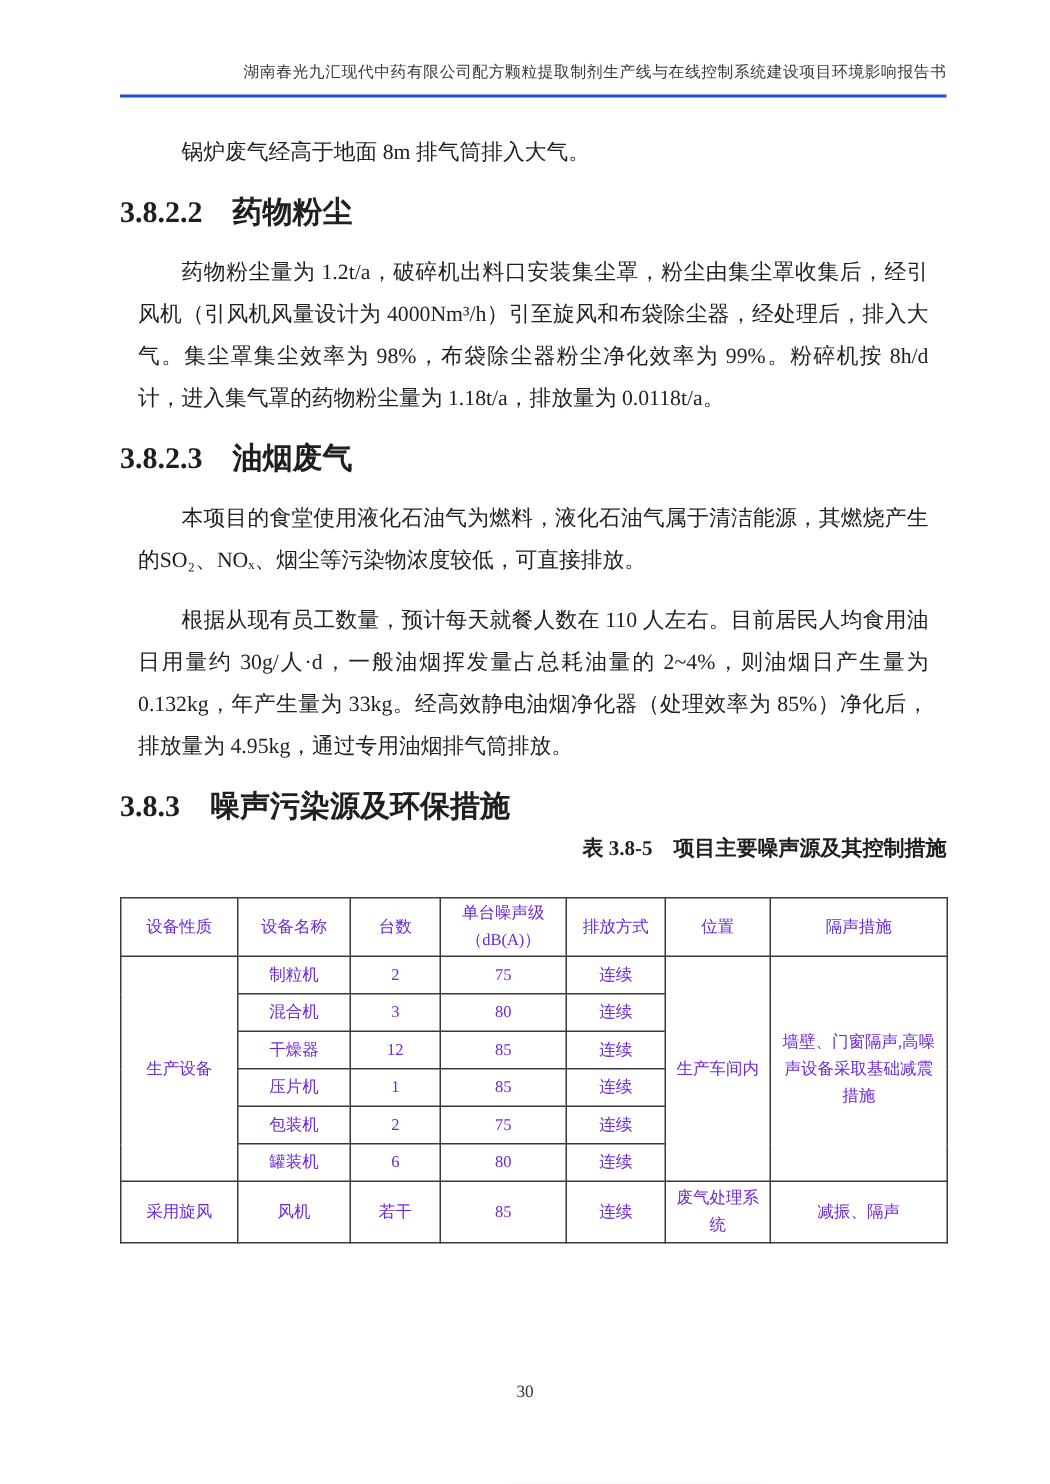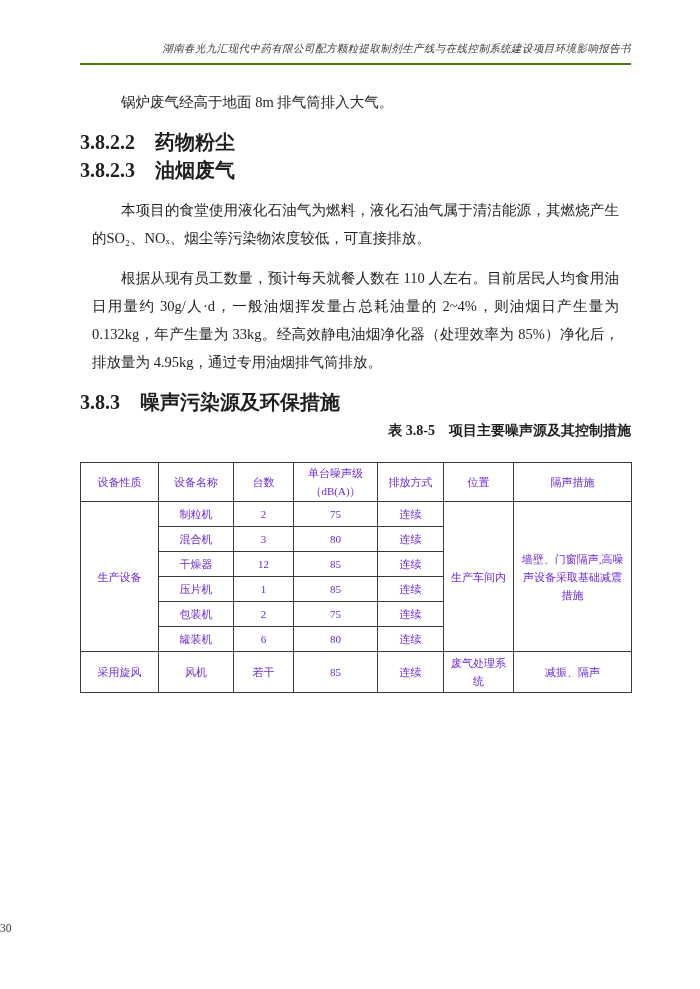--- a/index.html
+++ b/index.html
@@ -20,23 +20,22 @@
     top: 42px;
     width: 551px;
   }
   .doc-header {
     font-size: 10.5px;
     line-height: 14px;
     color: #3a3a3a;
     text-align: right;
     letter-spacing: 0.4px;
     padding-bottom: 7px;
-    border-bottom: 2px solid #4d7c0f;
+    border-bottom: 2px solid #1d4ed8;
     white-space: nowrap;
-    font-style: italic;
   }
   .body-text { margin-top: 23px; }
   .body-text p {
     margin: 12px;
     font-size: 14.5px;
     line-height: 28px;
     text-align: justify;
     text-indent: 2em;
   }
   .body-text h4 {
@@ -70,37 +69,39 @@
     line-height: 18px;
   }
   .noise-table thead th { height: 34px; white-space: pre-line; }
   .noise-table td { height: 22px; }
   .noise-table tr.utility-row td { height: 38px; }
   .footer-page-number {
     position: absolute;
     left: 0;
     right: 0;
     top: 922px;
+    text-align: center;
     font-size: 11.5px;
     color: #333;
   }
 </style>
 </head>
 <body>
 
 <div class="page">
 
   <div class="content">
 
     <div class="doc-header">湖南春光九汇现代中药有限公司配方颗粒提取制剂生产线与在线控制系统建设项目环境影响报告书</div>
 
     <div class="body-text">
       <p>锅炉废气经高于地面 8m 排气筒排入大气。</p>
 
       <h4>3.8.2.2　药物粉尘</h4>
+      <p>药物粉尘量为 1.2t/a，破碎机出料口安装集尘罩，粉尘由集尘罩收集后，经引风机（引风机风量设计为 4000Nm³/h）引至旋风和布袋除尘器，经处理后，排入大气。集尘罩集尘效率为 98%，布袋除尘器粉尘净化效率为 99%。粉碎机按 8h/d 计，进入集气罩的药物粉尘量为 1.18t/a，排放量为 0.0118t/a。</p>
 
       <h4>3.8.2.3　油烟废气</h4>
       <p>本项目的食堂使用液化石油气为燃料，液化石油气属于清洁能源，其燃烧产生的SO₂、NOₓ、烟尘等污染物浓度较低，可直接排放。</p>
       <p>根据从现有员工数量，预计每天就餐人数在 110 人左右。目前居民人均食用油日用量约 30g/人·d，一般油烟挥发量占总耗油量的 2~4%，则油烟日产生量为 0.132kg，年产生量为 33kg。经高效静电油烟净化器（处理效率为 85%）净化后，排放量为 4.95kg，通过专用油烟排气筒排放。</p>
 
       <h4>3.8.3　噪声污染源及环保措施</h4>
     </div>
 
     <div class="table-caption">表 3.8-5　项目主要噪声源及其控制措施</div>
 

